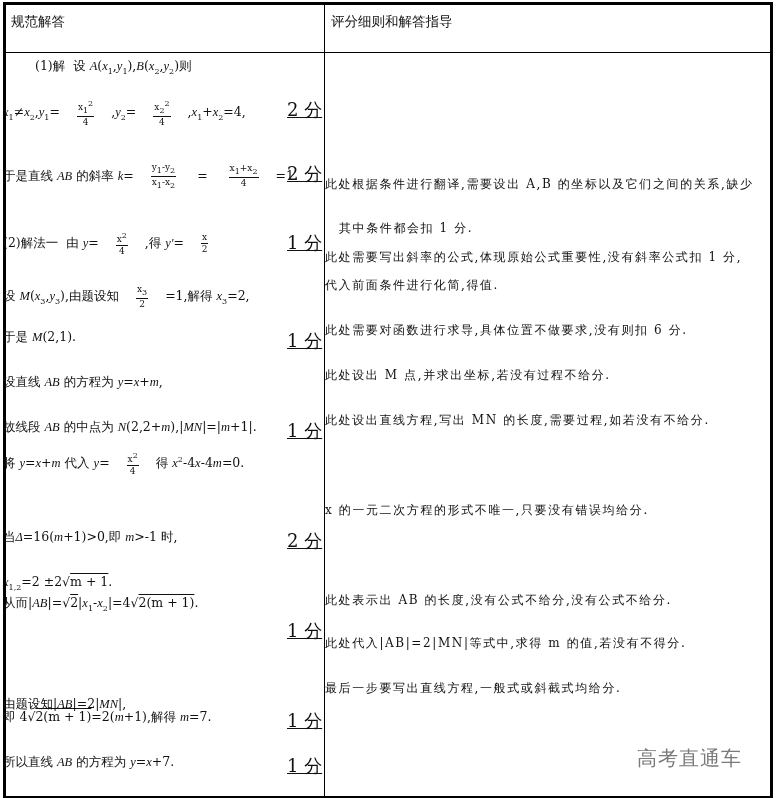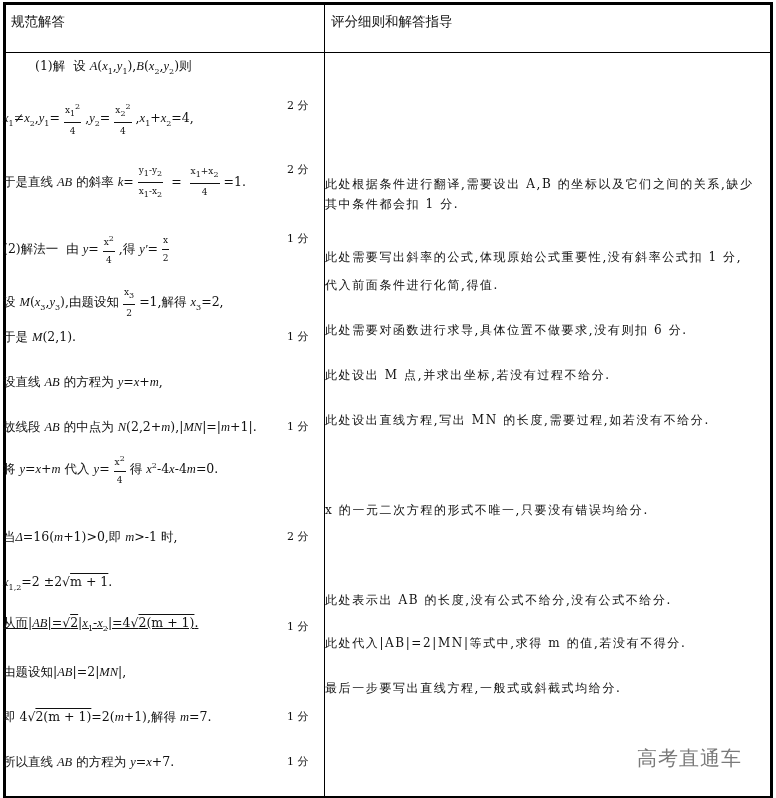--- a/index.html
+++ b/index.html
@@ -7,24 +7,24 @@
          font-family:"DejaVu Serif","Liberation Serif",serif; color:#111; }
   .table { position:absolute; left:3px; top:2px; width:764px; height:791px;
            border:3px solid #000; box-sizing:content-box; }
   .hdr-line { position:absolute; left:0; right:0; top:47px; height:1px; background:#000; }
   .col-line { position:absolute; left:318px; top:0; bottom:0; width:1px; background:#000; }
   .hdr { position:absolute; top:8px; font-family:"DejaVu Sans","Liberation Sans",sans-serif;
          font-size:13.5px; color:#111; }
   .hdr.left { left:5px; }
   .hdr.right { left:325px; }
   .row { position:absolute; left:3px; font-size:12.5px; white-space:nowrap; line-height:16px; }
-  .score { position:absolute; left:287px; font-size:11px; white-space:nowrap; }
+  .score { position:absolute; left:287px; font-size:18px; white-space:nowrap;text-decoration:underline; }
   .note { position:absolute; left:325px; font-size:12px; white-space:nowrap; letter-spacing:1.6px; color:#111; }
   i { font-family:"Liberation Serif",serif; font-style:italic; }
-  .frac { display:inline-block; vertical-align:middle; text-align:center; font-size:9px; line-height:17px; margin:0 4px; }
+  .frac { display:inline-block; vertical-align:middle; text-align:center; font-size:9px; line-height:11px; margin:0 17px; }
   .frac > span { display:block; }
   .frac > span.num { border-bottom:1px solid #111; padding:0 1px; }
   sub, sup { font-size:8px; }
   .watermark { position:absolute; left:637px; top:745px; font-family:"DejaVu Sans","Liberation Sans",sans-serif;
                font-size:20px; color:#7a7a7a; letter-spacing:1px; }
 </style>
 </head>
 <body>
 
 <div class="table">
@@ -39,41 +39,41 @@
   <div class="row" style="top:98px;"><i>x</i><sub>1</sub>≠<i>x</i><sub>2</sub>,<i>y</i><sub>1</sub>=<span class="frac"><span class="num">x<sub>1</sub><sup>2</sup></span><span>4</span></span>,<i>y</i><sub>2</sub>=<span class="frac"><span class="num">x<sub>2</sub><sup>2</sup></span><span>4</span></span>,<i>x</i><sub>1</sub>+<i>x</i><sub>2</sub>=4,</div>
   <div class="row" style="top:162px;">于是直线 <i>AB</i> 的斜率 <i>k</i>=<span class="frac"><span class="num">y<sub>1</sub>-y<sub>2</sub></span><span>x<sub>1</sub>-x<sub>2</sub></span></span> = <span class="frac"><span class="num">x<sub>1</sub>+x<sub>2</sub></span><span>4</span></span>=1.</div>
   <div class="row" style="top:230px;">(2)解法一&nbsp;&nbsp;由 <i>y</i>=<span class="frac"><span class="num">x<sup>2</sup></span><span>4</span></span>,得 <i>y'</i>=<span class="frac"><span class="num">x</span><span>2</span></span></div>
   <div class="row" style="top:284px;">设 <i>M</i>(<i>x</i><sub>3</sub>,<i>y</i><sub>3</sub>),由题设知<span class="frac"><span class="num">x<sub>3</sub></span><span>2</span></span>=1,解得 <i>x</i><sub>3</sub>=2,</div>
   <div class="row" style="top:329px;">于是 <i>M</i>(2,1).</div>
   <div class="row" style="top:374px;">设直线 <i>AB</i> 的方程为 <i>y</i>=<i>x</i>+<i>m</i>,</div>
   <div class="row" style="top:419px;">故线段 <i>AB</i> 的中点为 <i>N</i>(2,2+<i>m</i>),|<i>MN</i>|=|<i>m</i>+1|.</div>
   <div class="row" style="top:450px;">将 <i>y</i>=<i>x</i>+<i>m</i> 代入 <i>y</i>=<span class="frac"><span class="num">x<sup>2</sup></span><span>4</span></span>得 <i>x</i><sup>2</sup>-4<i>x</i>-4<i>m</i>=0.</div>
   <div class="row" style="top:529px;">当<i>Δ</i>=16(<i>m</i>+1)&gt;0,即 <i>m</i>&gt;-1 时,</div>
   <div class="row" style="top:574px;"><i>x</i><sub>1,2</sub>=2 ±2√<span style="text-decoration:overline">m + 1</span>.</div>
-  <div class="row" style="top:615px;text-decoration:underline;">从而|<i>AB</i>|=√<span style="text-decoration:overline">2</span>|<i>x</i><sub>1</sub>-<i>x</i><sub>2</sub>|=4√<span style="text-decoration:overline">2(m + 1)</span>.</div>
-  <div class="row" style="top:664px;">由题设知|<i>AB</i>|=2|<i>MN</i>|,</div>
+  <div class="row" style="top:595px;">从而|<i>AB</i>|=√<span style="text-decoration:overline">2</span>|<i>x</i><sub>1</sub>-<i>x</i><sub>2</sub>|=4√<span style="text-decoration:overline">2(m + 1)</span>.</div>
+  <div class="row" style="top:696px;">由题设知|<i>AB</i>|=2|<i>MN</i>|,</div>
   <div class="row" style="top:709px;">即 4√<span style="text-decoration:overline">2(m + 1)</span>=2(<i>m</i>+1),解得 <i>m</i>=7.</div>
   <div class="row" style="top:754px;">所以直线 <i>AB</i> 的方程为 <i>y</i>=<i>x</i>+7.</div>
 </div>
 
 <div>
   <div class="score" style="top:98px;">2 分</div>
   <div class="score" style="top:162px;">2 分</div>
   <div class="score" style="top:231px;">1 分</div>
   <div class="score" style="top:329px;">1 分</div>
   <div class="score" style="top:419px;">1 分</div>
   <div class="score" style="top:529px;">2 分</div>
   <div class="score" style="top:619px;">1 分</div>
   <div class="score" style="top:709px;">1 分</div>
   <div class="score" style="top:754px;">1 分</div>
 </div>
 
 <div>
   <div class="note" style="top:176px;">此处根据条件进行翻译,需要设出 A,B 的坐标以及它们之间的关系,缺少</div>
-  <div class="note" style="top:196px;">其中条件都会扣 1 分.</div>
+  <div class="note" style="top:220px;margin-left:14px;">其中条件都会扣 1 分.</div>
   <div class="note" style="top:249px;">此处需要写出斜率的公式,体现原始公式重要性,没有斜率公式扣 1 分,</div>
   <div class="note" style="top:277px;">代入前面条件进行化简,得值.</div>
   <div class="note" style="top:322px;">此处需要对函数进行求导,具体位置不做要求,没有则扣 6 分.</div>
   <div class="note" style="top:367px;">此处设出 M 点,并求出坐标,若没有过程不给分.</div>
   <div class="note" style="top:412px;">此处设出直线方程,写出 MN 的长度,需要过程,如若没有不给分.</div>
   <div class="note" style="top:502px;">x 的一元二次方程的形式不唯一,只要没有错误均给分.</div>
   <div class="note" style="top:592px;">此处表示出 AB 的长度,没有公式不给分,没有公式不给分.</div>
   <div class="note" style="top:635px;">此处代入|AB|=2|MN|等式中,求得 m 的值,若没有不得分.</div>
   <div class="note" style="top:680px;">最后一步要写出直线方程,一般式或斜截式均给分.</div>
 </div>

